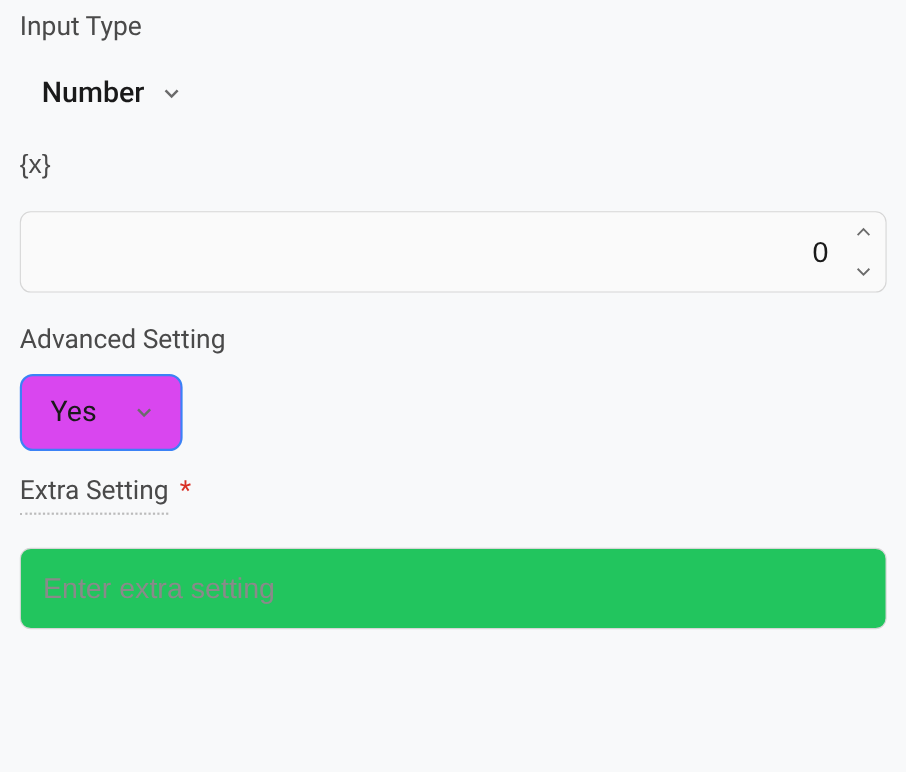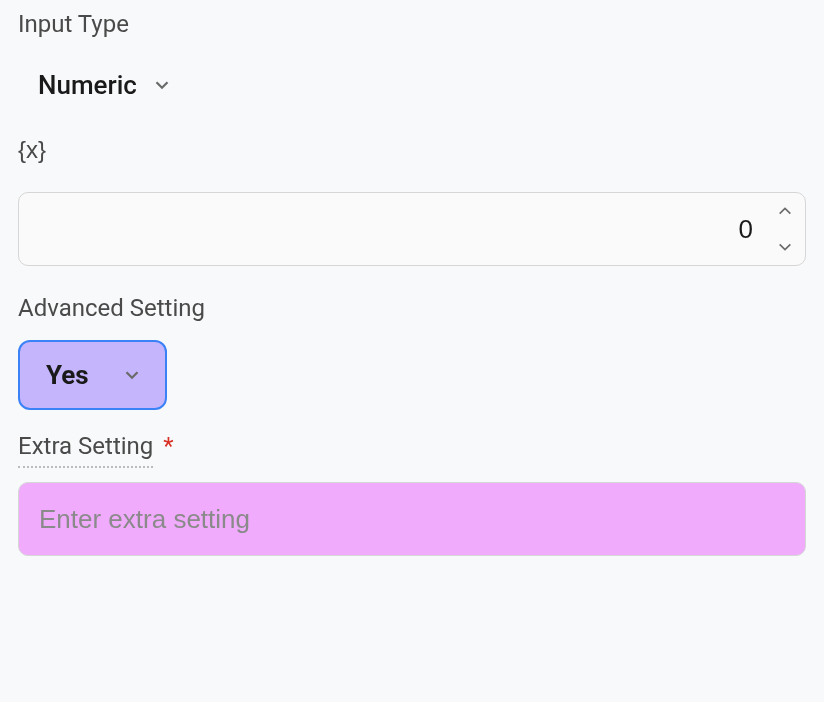--- a/index.html
+++ b/index.html
@@ -116,54 +116,54 @@
     .select-boxed {
       display: inline-flex;
       align-items: center;
       gap: 32px;
       padding: 18px 22px 18px 26px;
       border: 2px solid #3b82f6;
       border-radius: 12px;
       cursor: pointer;
       font-size: 26px;
       color: #1a1a1a;
-      font-weight: 700;
-      background: #c4b5fd;
+      font-weight: 400;
+      background: #d946ef;
       margin-top: 4px;
     }
     
     .text-input {
       width: 100%;
       border: 1px solid #d6d6d6;
       border-radius: 10px;
-      background: #f0abfc;
+      background: #22c55e;
       height: 74px;
       font-size: 26px;
       padding: 0 20px;
       color: #1a1a1a;
       outline: none;
       margin-top: 14px;
     }
     .text-input::placeholder {
       color: #8a8a8a;
     }
     .field-numeric .label-row { margin-bottom: 0; }
     .field-advanced { margin-bottom: 22px; margin-top: 24px;}
     .field-advanced .label-row { margin-bottom: 14px; }
-    .field-extra .label-row { margin-bottom: 0; }
+    .field-extra .label-row { margin-bottom: 16px; }
   </style>
 </head>
 <body>
 
 <div class="field">
   <div class="label-row">
     <span class="label">Input Type</span>
   </div>
   <div class="select-plain">
-    <span>Numeric</span>
+    <span>Number</span>
     <span class="chevron">
       <svg viewBox="0 0 24 24">
           <polyline points="6 9 12 15 18 9"></polyline>
         </svg>
     </span>
   </div>
 </div>
 
 <div class="field field-numeric">
   <div class="label-row">

